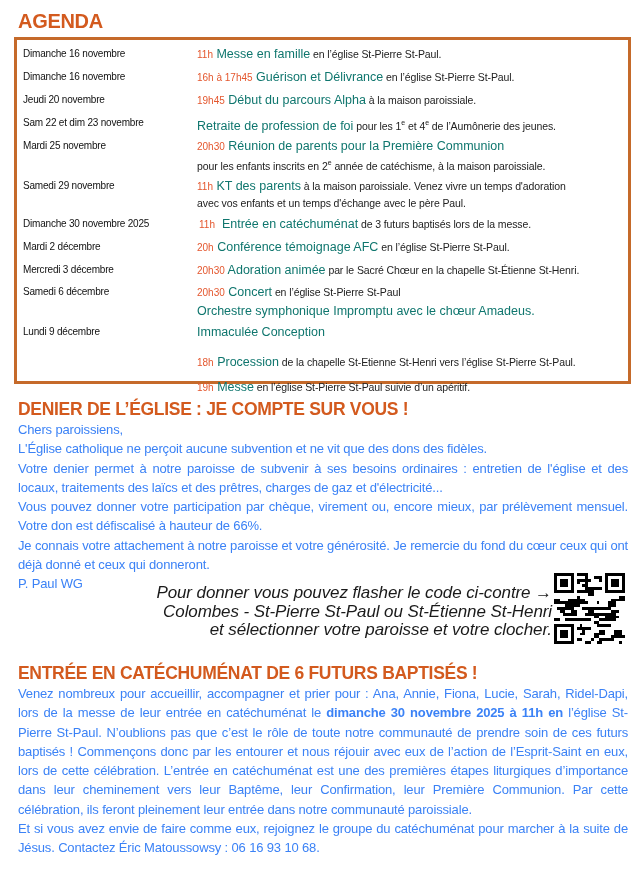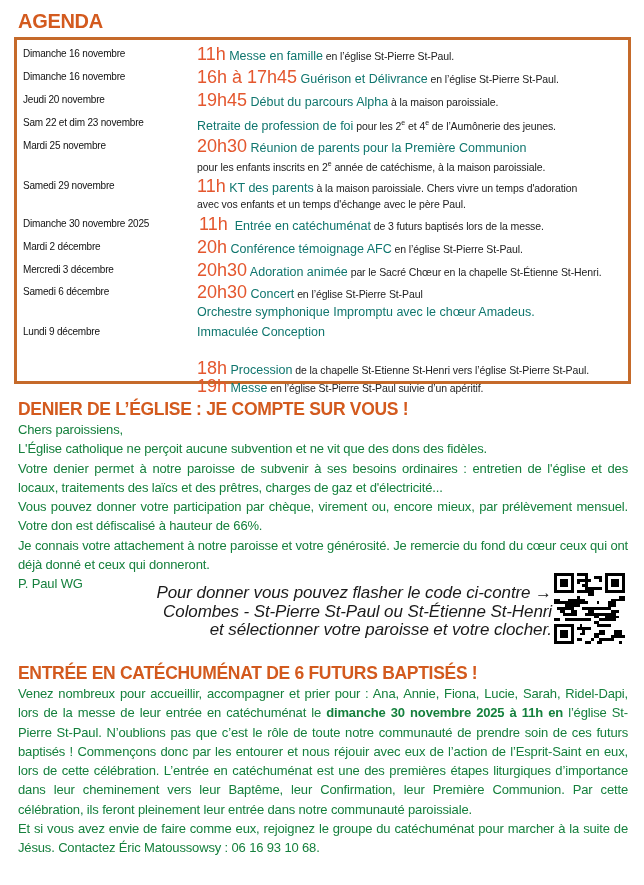--- a/index.html
+++ b/index.html
@@ -16,29 +16,29 @@
   }
   #agenda-title { top: 10px; font-size: 20px; }
   #agenda-box {
     position: absolute; left: 14px; top: 37px; width: 611px; height: 341px;
     border: 3px solid #c56a2a; box-sizing: content-box;
   }
   .row { position: absolute; left: 0; width: 100%; font-size: 12px; line-height: 16px; }
   .row .date { position: absolute; left: 6px; top: 0; font-size: 10px; color: #111; white-space: nowrap; letter-spacing: -0.2px; }
   .row .desc { position: absolute; left: 180px; top: 0; width: 430px; white-space: nowrap; }
   .row .desc.wide { left: 182px; }
-  .time { color: #e4572e; font-size: 18px; }
+  .time { color: #e4572e; font-size: 10px; }
   .t-bold { font-size: 12.5px; color: #0f766e; font-weight: 500; }
   .t-small { font-size: 10.5px; color: #222; letter-spacing: -0.1px; }
   .line2 { display: block; }
   sup { font-size: 7px; }
 
   .para {
     position: absolute; left: 18px; width: 610px;
-    font-size: 13px; line-height: 19.3px; color: #15803d; letter-spacing: -0.15px;
+    font-size: 13px; line-height: 19.3px; color: #3b82f6; letter-spacing: -0.15px;
   }
   .para p { margin: 0; }
   .justify { text-align: justify; text-align-last: left; }
   #denier-title { top: 399px; font-size: 17.5px; }
   #denier-body { top: 420px; }
   #qr-note {
     position: absolute; right: 92px; top: 584px; text-align: right;
     font-style: italic; font-size: 17px; line-height: 18.5px; color: #1a1a1a;
     letter-spacing: -0.1px;
   }
@@ -60,30 +60,30 @@
   <div class="row" style="top:29px">
     <span class="date">Dimanche 16 novembre</span>
     <span class="desc"><span class="time">16h à 17h45</span><span class="t-bold"> Guérison et Délivrance</span><span class="t-small"> en l’église St-Pierre St-Paul.</span></span>
   </div>
   <div class="row" style="top:52px">
     <span class="date">Jeudi 20 novembre</span>
     <span class="desc"><span class="time">19h45</span><span class="t-bold"> Début du parcours Alpha</span><span class="t-small"> à la maison paroissiale.</span></span>
   </div>
   <div class="row" style="top:75px">
     <span class="date">Sam 22 et dim 23 novembre</span>
-    <span class="desc"><span class="t-bold">Retraite de profession de foi</span><span class="t-small"> pour les 2</span><sup>e</sup><span class="t-small"> et 4</span><sup>e</sup><span class="t-small"> de l’Aumônerie des jeunes.</span></span>
+    <span class="desc"><span class="t-bold">Retraite de profession de foi</span><span class="t-small"> pour les 1</span><sup>e</sup><span class="t-small"> et 4</span><sup>e</sup><span class="t-small"> de l’Aumônerie des jeunes.</span></span>
   </div>
   <div class="row" style="top:98px">
     <span class="date">Mardi 25 novembre</span>
     <span class="desc"><span class="time">20h30</span><span class="t-bold"> Réunion de parents pour la Première Communion</span>
       <span class="line2"><span class="t-small">pour les enfants inscrits en 2</span><sup>e</sup><span class="t-small"> année de catéchisme, à la maison paroissiale.</span></span></span>
   </div>
   <div class="row" style="top:138px">
     <span class="date">Samedi 29 novembre</span>
-    <span class="desc"><span class="time">11h</span><span class="t-bold"> KT des parents</span><span class="t-small"> à la maison paroissiale. Chers vivre un temps d'adoration</span>
+    <span class="desc"><span class="time">11h</span><span class="t-bold"> KT des parents</span><span class="t-small"> à la maison paroissiale. Venez vivre un temps d'adoration</span>
       <span class="line2 t-small">avec vos enfants et un temps d'échange avec le père Paul.</span></span>
   </div>
   <div class="row" style="top:176px">
     <span class="date">Dimanche 30 novembre 2025</span>
     <span class="desc wide"><span class="time">11h</span><span class="t-bold" style="white-space:pre">  Entrée en catéchuménat</span><span class="t-small"> de 3 futurs baptisés lors de la messe.</span></span>
   </div>
   <div class="row" style="top:199px">
     <span class="date">Mardi 2 décembre</span>
     <span class="desc"><span class="time">20h</span><span class="t-bold"> Conférence témoignage AFC</span><span class="t-small"> en l’église St-Pierre St-Paul.</span></span>
   </div>
@@ -92,22 +92,22 @@
     <span class="desc"><span class="time">20h30</span><span class="t-bold"> Adoration animée</span><span class="t-small"> par le Sacré Chœur en la chapelle St-Étienne St-Henri.</span></span>
   </div>
   <div class="row" style="top:244px">
     <span class="date">Samedi 6 décembre</span>
     <span class="desc"><span class="time">20h30</span><span class="t-bold"> Concert</span><span class="t-small"> en l’église St-Pierre St-Paul</span>
       <span class="line2 t-bold" style="margin-top:2px">Orchestre symphonique Impromptu avec le chœur Amadeus.</span></span>
   </div>
   <div class="row" style="top:284px">
     <span class="date">Lundi 9 décembre</span>
     <span class="desc"><span class="t-bold">Immaculée Conception</span>
-      <span class="line2" style="margin-top:20px"><span class="time">18h</span><span class="t-bold"> Procession</span><span class="t-small"> de la chapelle St-Etienne St-Henri vers l’église St-Pierre St-Paul.</span></span>
-      <span class="line2" style="margin-top:0"><span class="time">19h</span><span class="t-bold"> Messe</span><span class="t-small"> en l’église St-Pierre St-Paul suivie d’un apéritif.</span></span></span>
+      <span class="line2" style="margin-top:14px"><span class="time">18h</span><span class="t-bold"> Procession</span><span class="t-small"> de la chapelle St-Etienne St-Henri vers l’église St-Pierre St-Paul.</span></span>
+      <span class="line2" style="margin-top:8px"><span class="time">19h</span><span class="t-bold"> Messe</span><span class="t-small"> en l’église St-Pierre St-Paul suivie d’un apéritif.</span></span></span>
   </div>
 </div>
 
 <div class="h1" id="denier-title">DENIER DE L’ÉGLISE : JE COMPTE SUR VOUS !</div>
 <div class="para" id="denier-body">
   <p>Chers paroissiens,</p>
   <p>L'Église catholique ne perçoit aucune subvention et ne vit que des dons des fidèles.</p>
   <p class="justify">Votre denier permet à notre paroisse de subvenir à ses besoins ordinaires : entretien de l'église et des locaux, traitements des laïcs et des prêtres, charges de gaz et d'électricité...</p>
   <p class="justify">Vous pouvez donner votre participation par chèque, virement ou, encore mieux, par prélèvement mensuel. Votre don est défiscalisé à hauteur de 66%.</p>
   <p class="justify">Je connais votre attachement à notre paroisse et votre générosité. Je remercie du fond du cœur ceux qui ont déjà donné et ceux qui donneront.</p>

